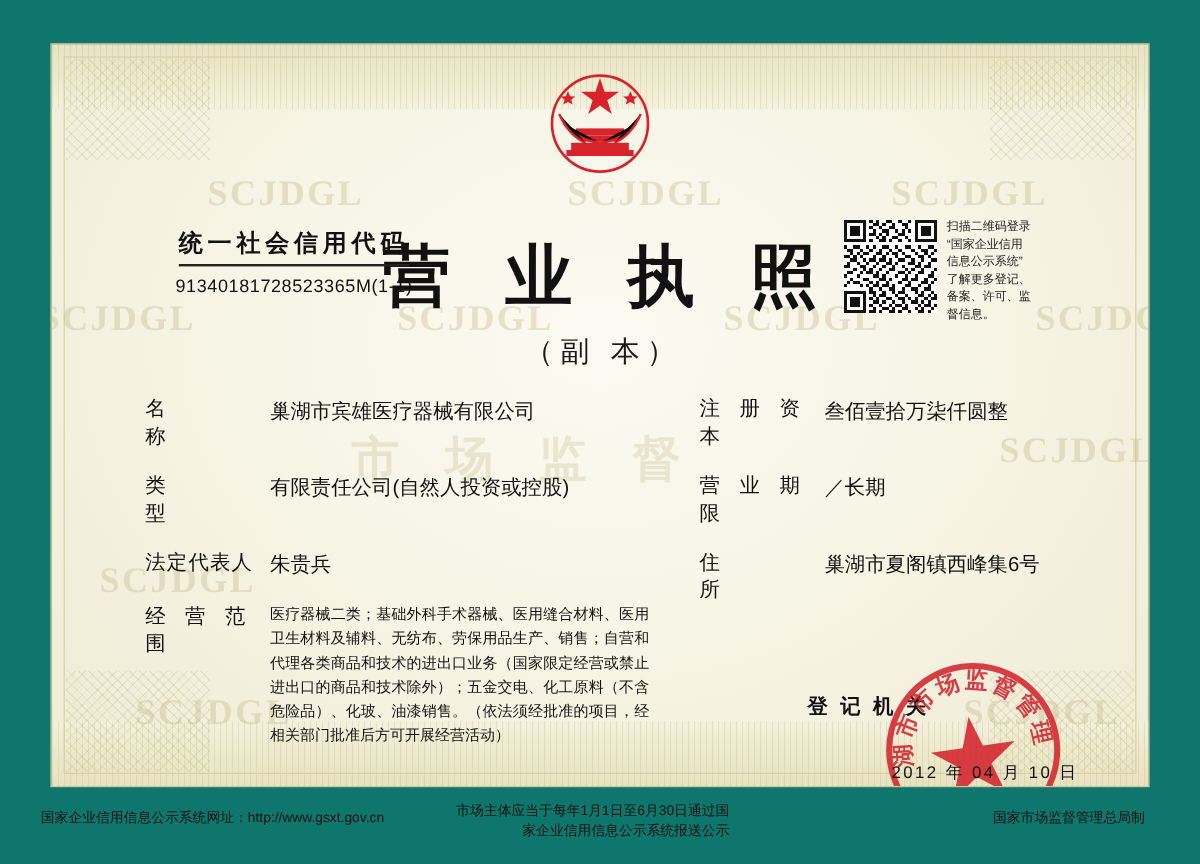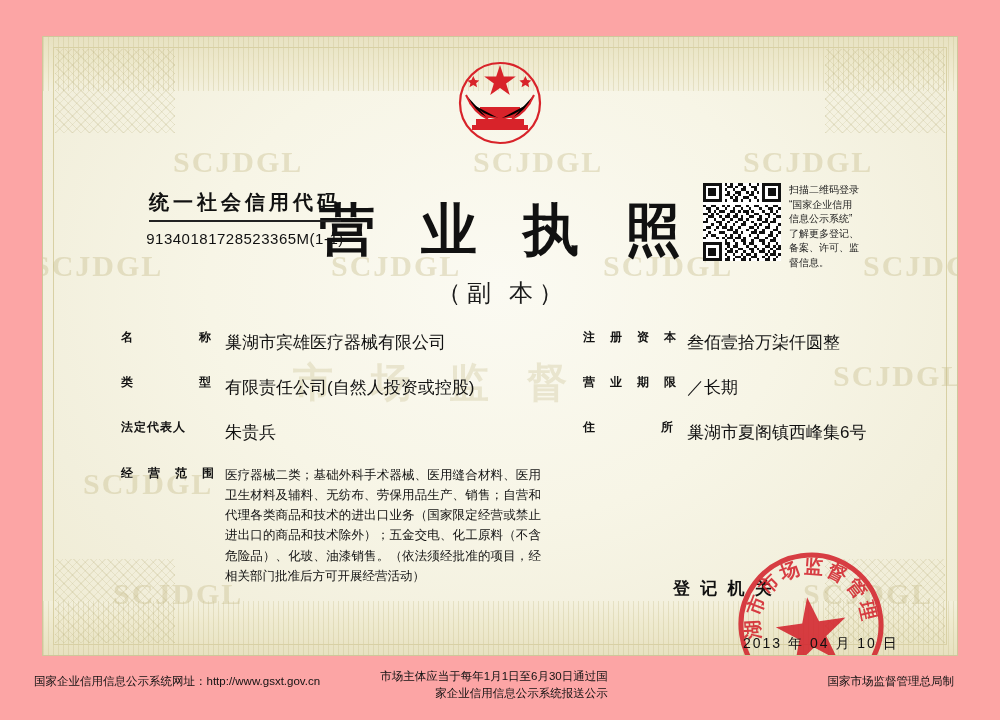--- a/index.html
+++ b/index.html
@@ -10,21 +10,21 @@
     width: 1000px;
     height: 720px;
     background: #ffffff;
     font-family: "Liberation Sans", sans-serif;
     overflow: hidden;
   }
   .page {
     position: relative;
     width: 1000px;
     height: 720px;
-    background: #fca5a5;
+    background: #0f766e;
   }
   
   .cert {
     position: absolute;
     left: 42px;
     top: 36px;
     width: 916px;
     height: 620px;
     background:
       radial-gradient(ellipse at 50% 40%, #fbfaf2 0%, #f7f5e6 45%, #f2efdc 75%, #efebd2 100%);
@@ -185,22 +185,22 @@
   }
   .col-left { position: absolute; left: 78px; top: 0; width: 430px; }
   .col-right { position: absolute; left: 540px; top: 0; width: 340px; }
 
   .field { position: relative; margin-bottom: 18px; }
   .field-label {
     display: inline-block;
     width: 104px;
     vertical-align: top;
     font-family: "Liberation Serif", serif;
-    font-size: 12px;
-    font-weight: bold;
+    font-size: 17px;
+    font-weight: normal;
     color: #111;
     letter-spacing: 1px;
   }
   .field-label.sp4 { letter-spacing: 14px; }
   .field-label.sp2 { letter-spacing: 6px; }
   .field-value {
     display: inline-block;
     vertical-align: top;
     font-family: "Liberation Sans", sans-serif;
     font-size: 17px;
@@ -606,21 +606,21 @@
       <svg viewBox="0 0 160 160" width="160" height="160" aria-hidden="true">
         <circle cx="80" cy="80" r="70" fill="none" stroke="#d3202a" stroke-width="5"></circle>
         <path id="sealArc" d="M 80,80 m -52,0 a 52,52 0 1,1 104,0" fill="none" stroke="none"></path>
         <text font-family="Liberation Serif, serif" font-size="19" font-weight="bold" fill="#d3202a" letter-spacing="3">
           <textPath href="#sealArc" startOffset="50%" text-anchor="middle">巢湖市市场监督管理局</textPath>
         </text>
         <path d="M80 52 L88.5 77.4 L115.2 77.4 L93.6 93.1 L101.9 118.5 L80 102.8 L58.1 118.5 L66.4 93.1 L44.8 77.4 L71.5 77.4 Z" fill="#d3202a"></path>
       </svg>
     </div>
 
-    <div class="date-line">2013 年 04 月 10 日</div>
+    <div class="date-line">2012 年 04 月 10 日</div>
   </div>
 
   <div class="footer">
     <div class="footer-left">国家企业信用信息公示系统网址：http://www.gsxt.gov.cn</div>
     <div class="footer-center">
       <div>市场主体应当于每年1月1日至6月30日通过国</div>
       <div>家企业信用信息公示系统报送公示</div>
     </div>
     <div class="footer-right">国家市场监督管理总局制</div>
   </div>

